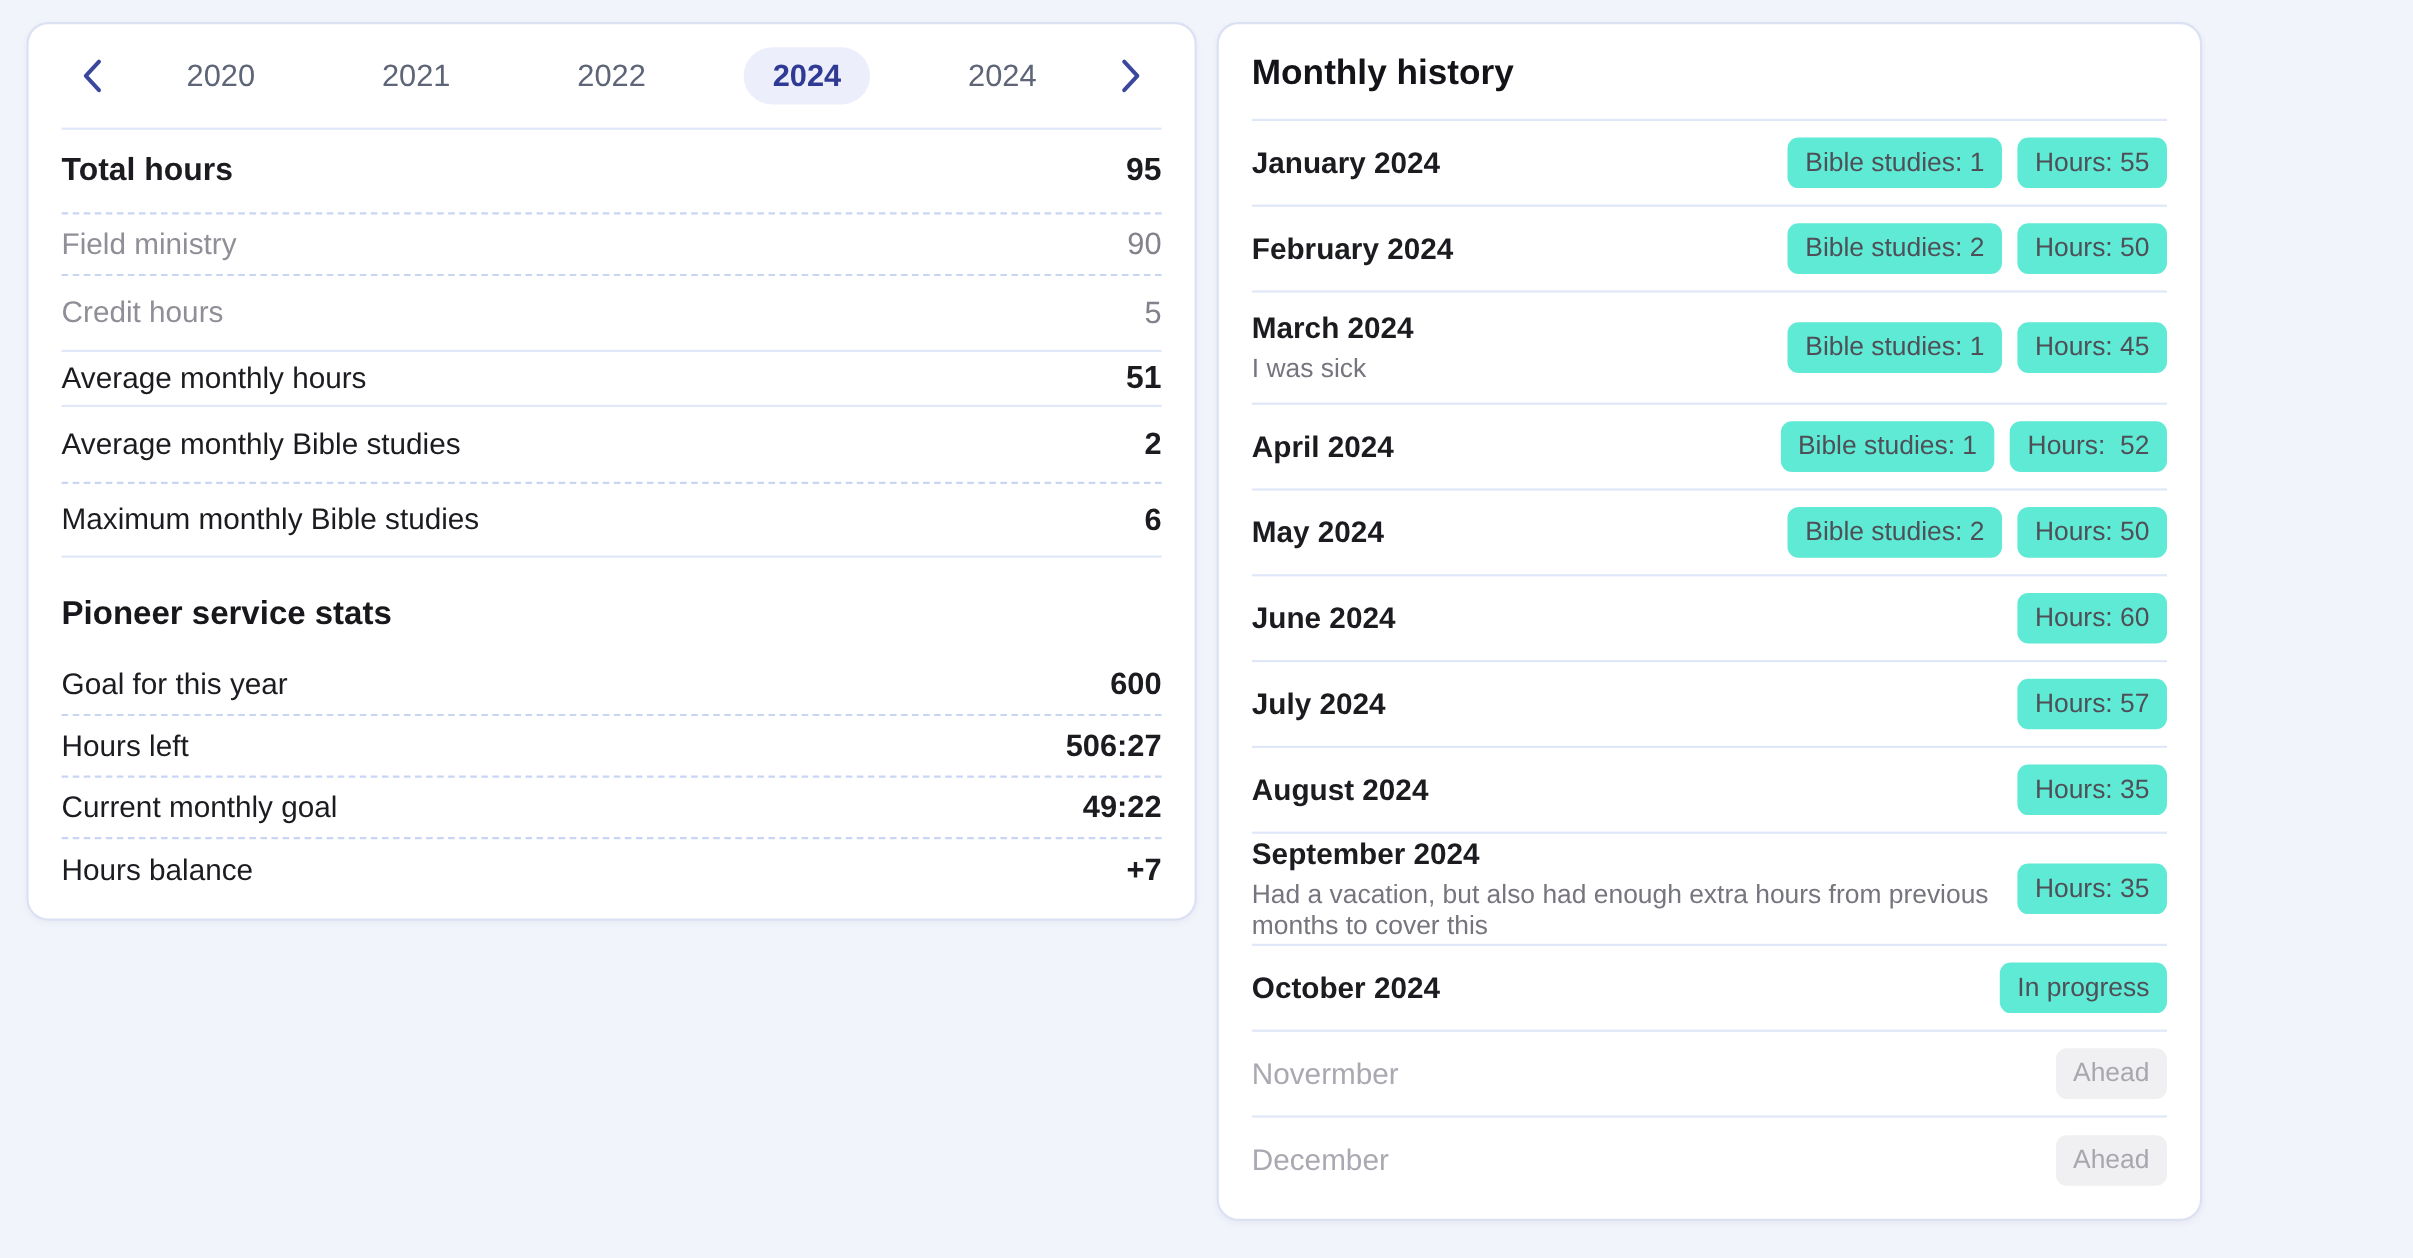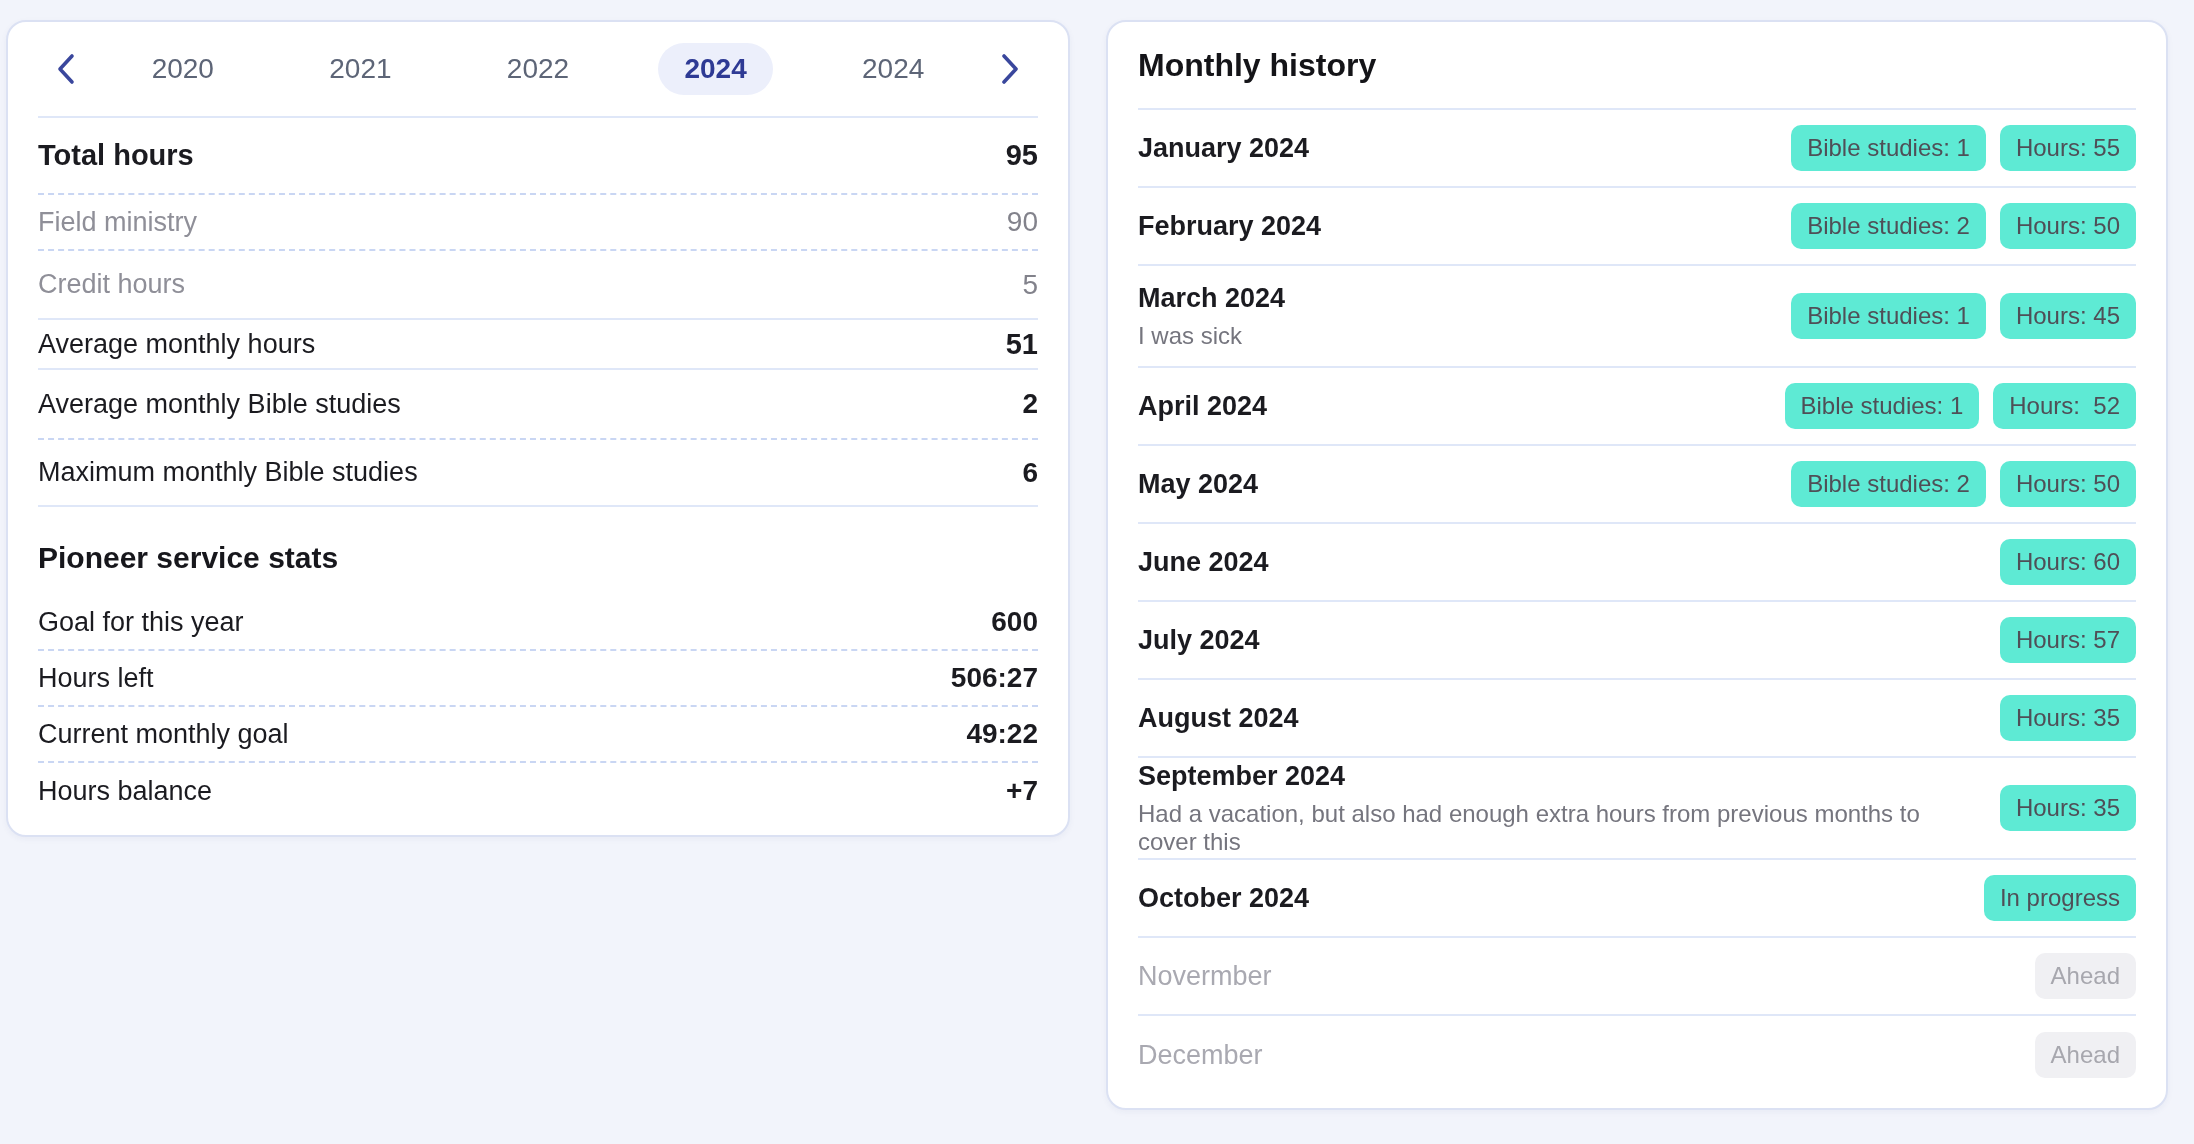--- a/index.html
+++ b/index.html
@@ -11,22 +11,22 @@
     position: relative;
     overflow: hidden;
   }
   .card {
     position: absolute;
     background: #ffffff;
     border: 2px solid #dbe1f3;
     border-radius: 20px;
     box-shadow: 0 2px 6px rgba(40, 60, 120, 0.05);
   }
-  .year-card  { left: 6px;   top: 20px; width: 1064px; height: 817px;  padding: 0 30px; }
-  .history-card { left: 1106px; top: 20px; width: 1062px; height: 1090px; padding: 0 30px; }
+  .year-card  { left: 24px;   top: 20px; width: 1064px; height: 817px;  padding: 0 30px; }
+  .history-card { left: 1106px; top: 20px; width: 896px; height: 1090px; padding: 0 30px; }
 
   
   .tabbar {
     height: 96px;
     display: flex;
     align-items: center;
     border-bottom: 2px solid #dfe7f8;
   }
   .nav-btn {
     width: 56px; height: 56px;

